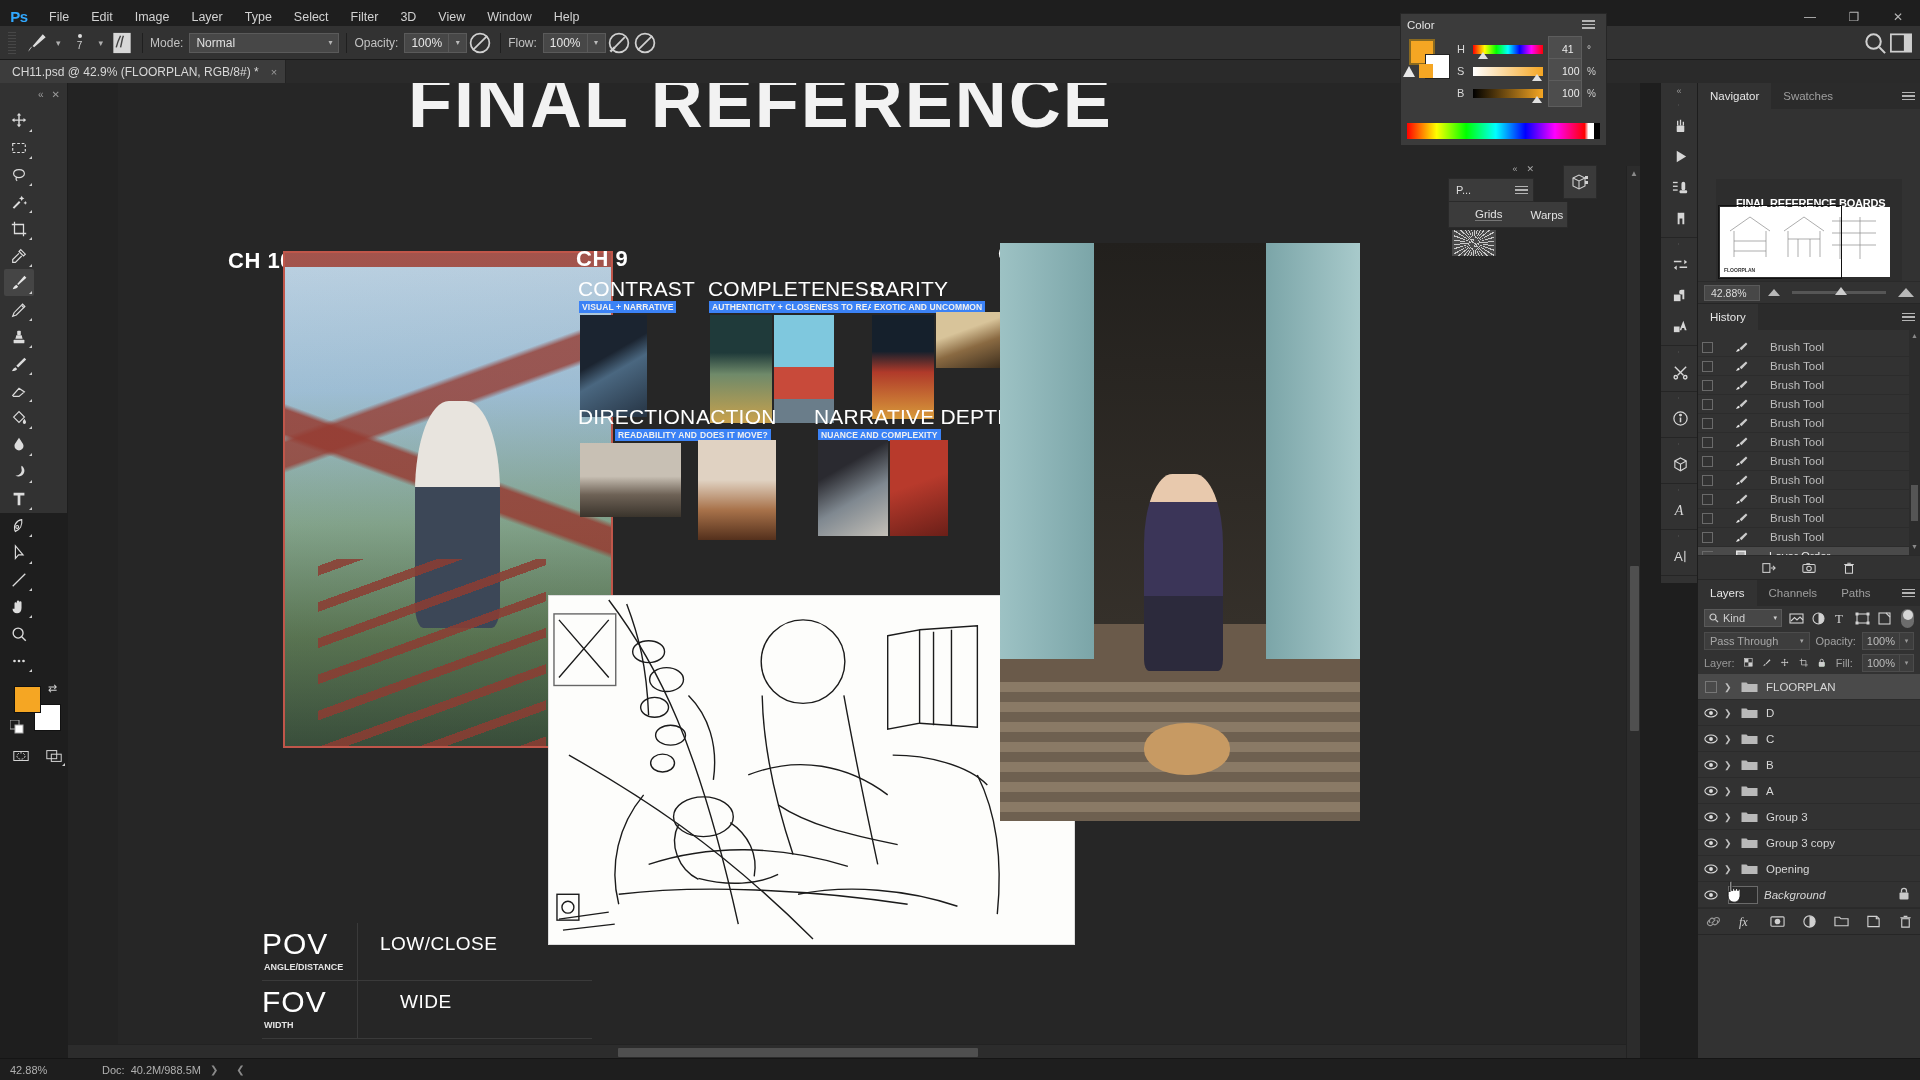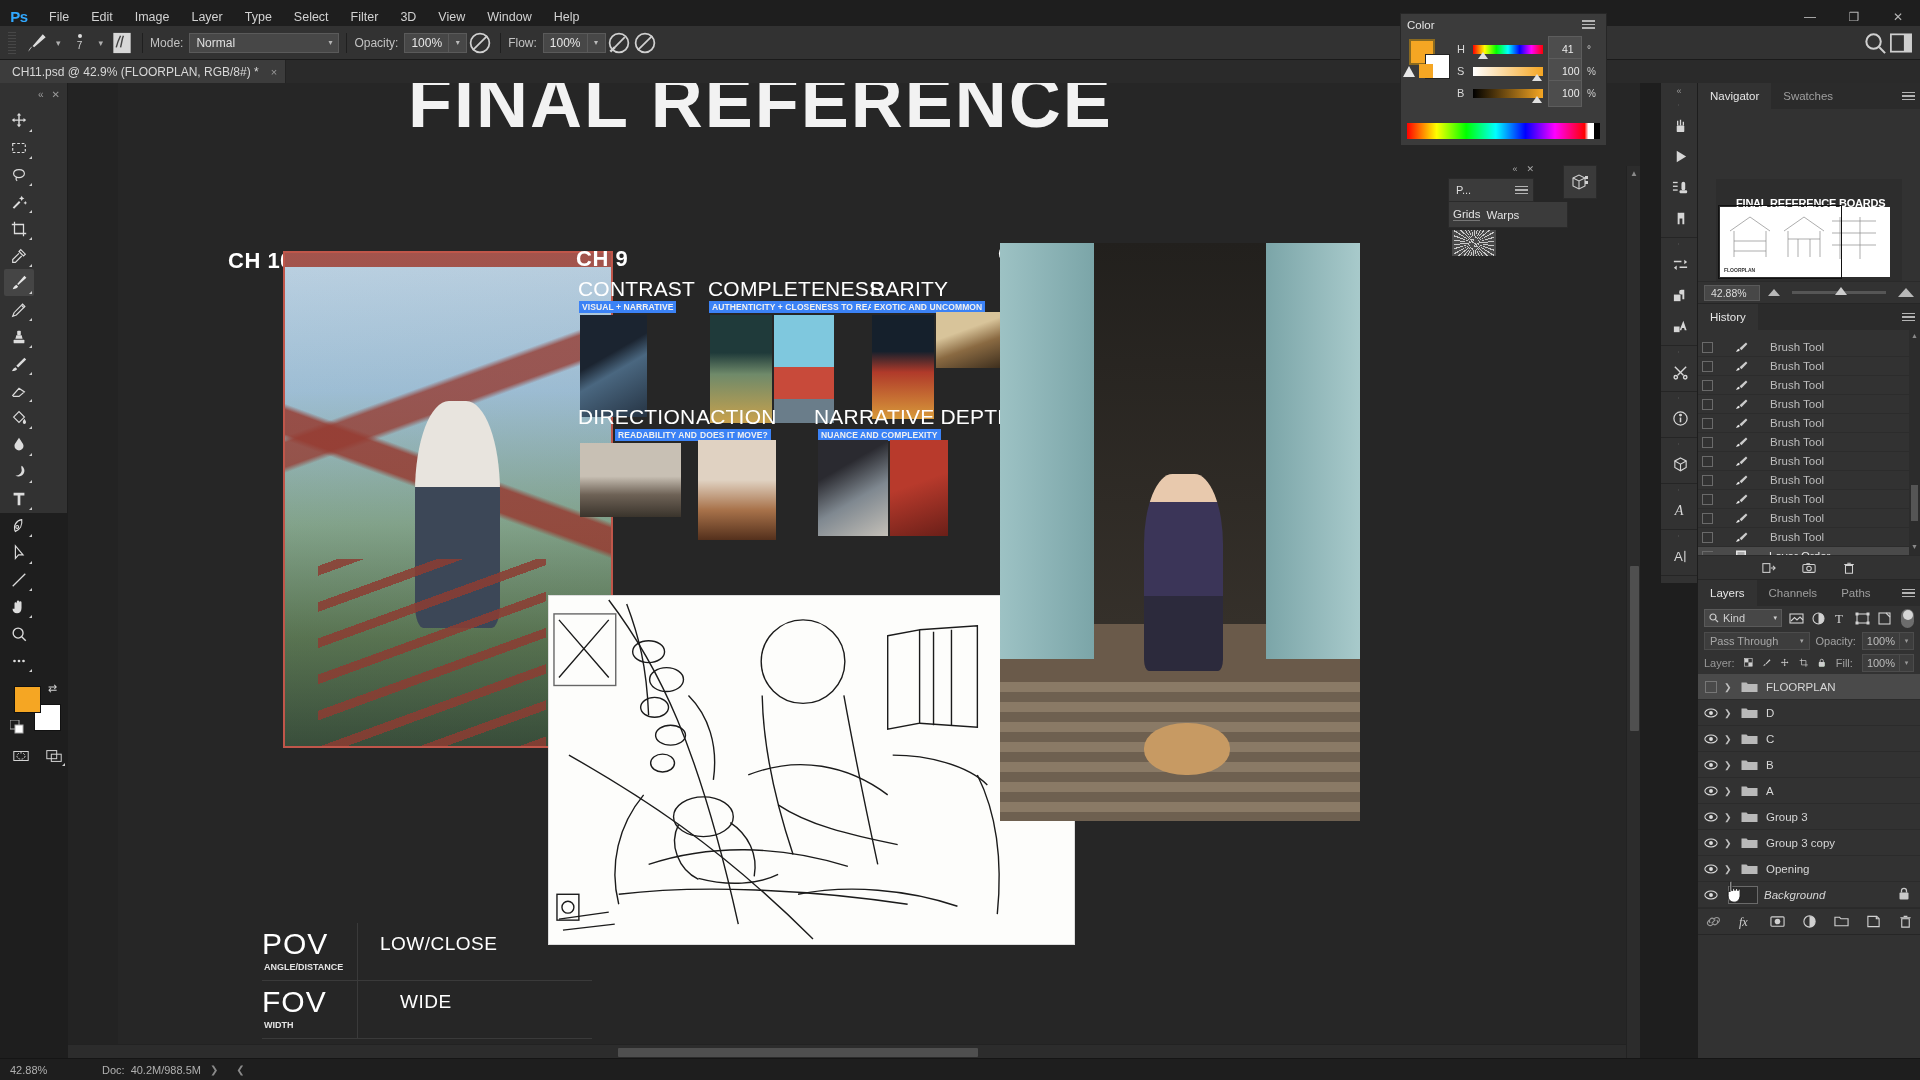--- a/index.html
+++ b/index.html
@@ -305,21 +305,21 @@
   .cp-unit { font-size:10px; color:#cfcfcf; width:10px;}
   .cp-spectrum { position:absolute; left:6px; bottom:6px; width:193px; height:16px;
     background: linear-gradient(to right,#ff0000,#ffff00,#00ff00,#00ffff,#0000ff,#ff00ff,#ff0000 92%, #ffffff 94% 97%, #000 97%);}
 
   
   .floatp { position:absolute; left:1448px; top:160px; width:86px; z-index:29;}
   .fp-head { height:18px; display:flex; justify-content:flex-end; gap:9px; align-items:center; font-size:9px; color:#a8a8a8;}
   .fp-tabs { height:24px; background:#3b3b3b; display:flex; align-items:center; border:1px solid #2a2a2a;}
   .fp-tab { padding:0 7px; font-size:11px; color:#ddd; }
   .fp-sub { height:26px; background:#3b3b3b; display:flex; align-items:center; gap:6px; padding-left:4px; border:1px solid #2a2a2a; border-top:none; width:120px;}
-  .fp-sub .t { font-size:11.5px; color:#e2e2e2; border-bottom:1px solid #777; }
+  .fp-sub .t { font-size:11.5px; color:#e2e2e2; border-bottom:1px solid #777;margin-left:22px; }
   .fp-thumb { width:44px; height:26px; background:#4a4a4a; margin:2px 0 0 4px; position:relative; overflow:hidden;}
   .fp-burst { position:absolute; left:50%; top:50%; width:40px;height:40px; transform:translate(-50%,-50%);
     background: repeating-conic-gradient(#c9c9c9 0 4deg, #4a4a4a 4deg 12deg);}
 
   
   .widget3d { position:absolute; left:1563px; top:165px; width:34px; height:34px; background:#3a3a3a;
               border:1px solid #2a2a2a; display:flex; align-items:center; justify-content:center; z-index:28;}
 
   
   .cursor { position:absolute; left:1725px; top:880px; z-index:60; }

